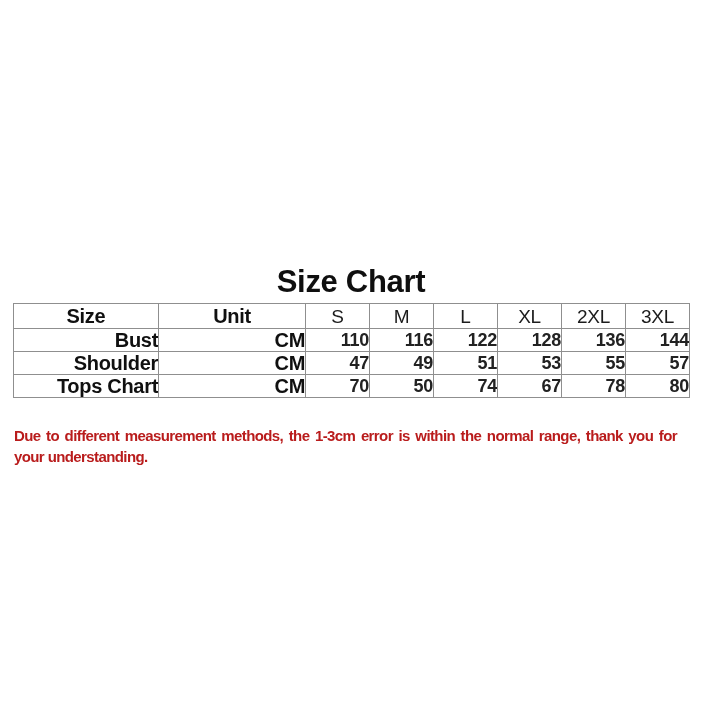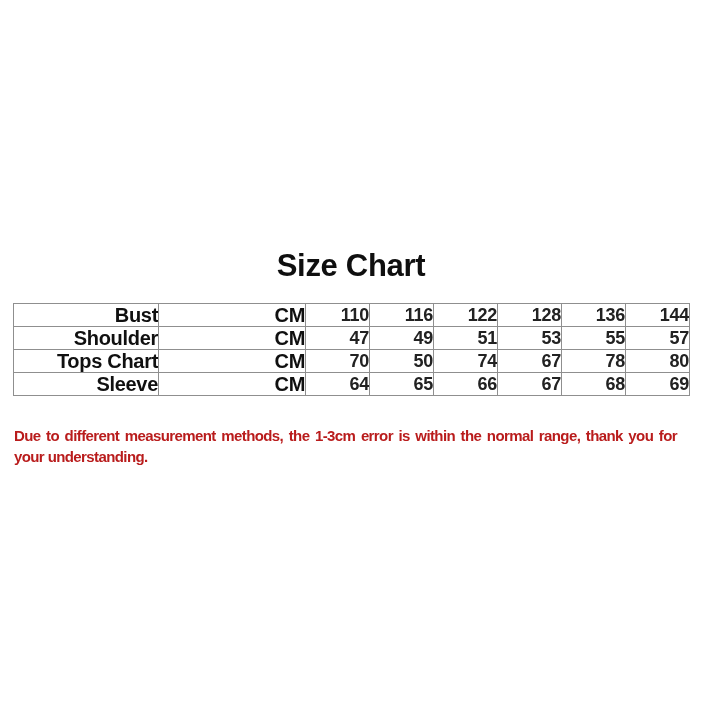--- a/index.html
+++ b/index.html
@@ -12,21 +12,21 @@
     width: 720px;
     height: 720px;
     background: #ffffff;
     overflow: hidden;
     font-family: "Liberation Sans", "DejaVu Sans", sans-serif;
     color: #141414;
   }
   .title {
     position: absolute;
     left: 13px;
-    top: 248px;
+    top: 264px;
     width: 676px;
     text-align: center;
     font-size: 31px;
     font-weight: bold;
     line-height: 36px;
     letter-spacing: -0.3px;
     color: #0f0f0f;
   }
   table.size-table {
     position: absolute;
@@ -90,20 +90,30 @@
       <col style="width:145px">
       <col style="width:147px">
       <col style="width:64px">
       <col style="width:64px">
       <col style="width:64px">
       <col style="width:64px">
       <col style="width:64px">
       <col style="width:64px">
     </colgroup>
     <tbody>
+      <tr class="hdr-row">
+        <td class="lbl">Size</td>
+        <td class="lbl">Unit</td>
+        <td class="hdr">S</td>
+        <td class="hdr">M</td>
+        <td class="hdr">L</td>
+        <td class="hdr">XL</td>
+        <td class="hdr">2XL</td>
+        <td class="hdr">3XL</td>
+      </tr>
       <tr class="data-row">
         <td class="lbl">Bust</td>
         <td class="lbl">CM</td>
         <td class="num">110</td>
         <td class="num">116</td>
         <td class="num">122</td>
         <td class="num">128</td>
         <td class="num">136</td>
         <td class="num">144</td>
       </tr>
@@ -120,28 +130,18 @@
       <tr class="data-row">
         <td class="lbl">Tops Chart</td>
         <td class="lbl">CM</td>
         <td class="num">70</td>
         <td class="num">50</td>
         <td class="num">74</td>
         <td class="num">67</td>
         <td class="num">78</td>
         <td class="num">80</td>
       </tr>
-      <tr class="data-row">
-        <td class="lbl">Sleeve</td>
-        <td class="lbl">CM</td>
-        <td class="num">64</td>
-        <td class="num">65</td>
-        <td class="num">66</td>
-        <td class="num">67</td>
-        <td class="num">68</td>
-        <td class="num">69</td>
-      </tr>
     </tbody>
   </table>
 
   <div class="note">Due to different measurement methods, the 1-3cm error is within the normal range, thank you for your understanding.</div>
 
 </div>
 
 </body></html>

